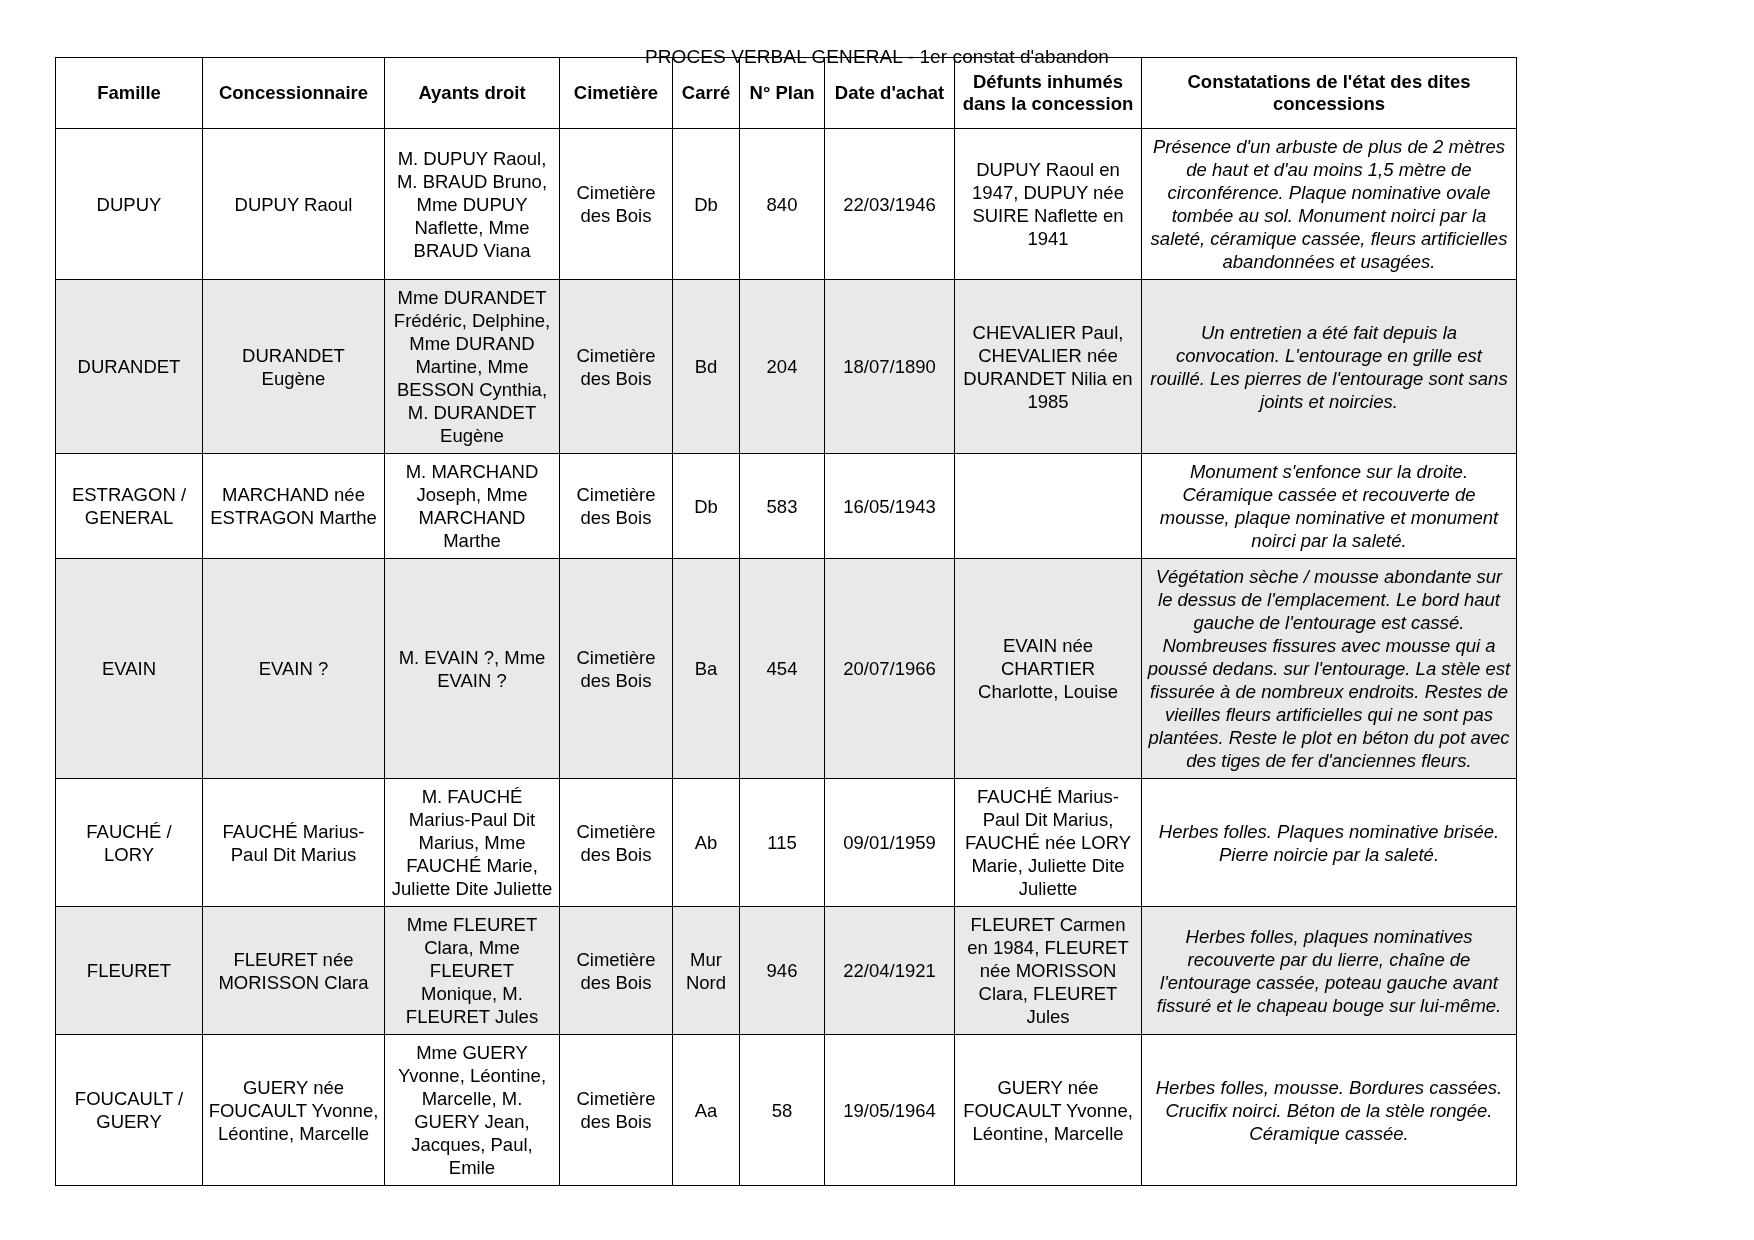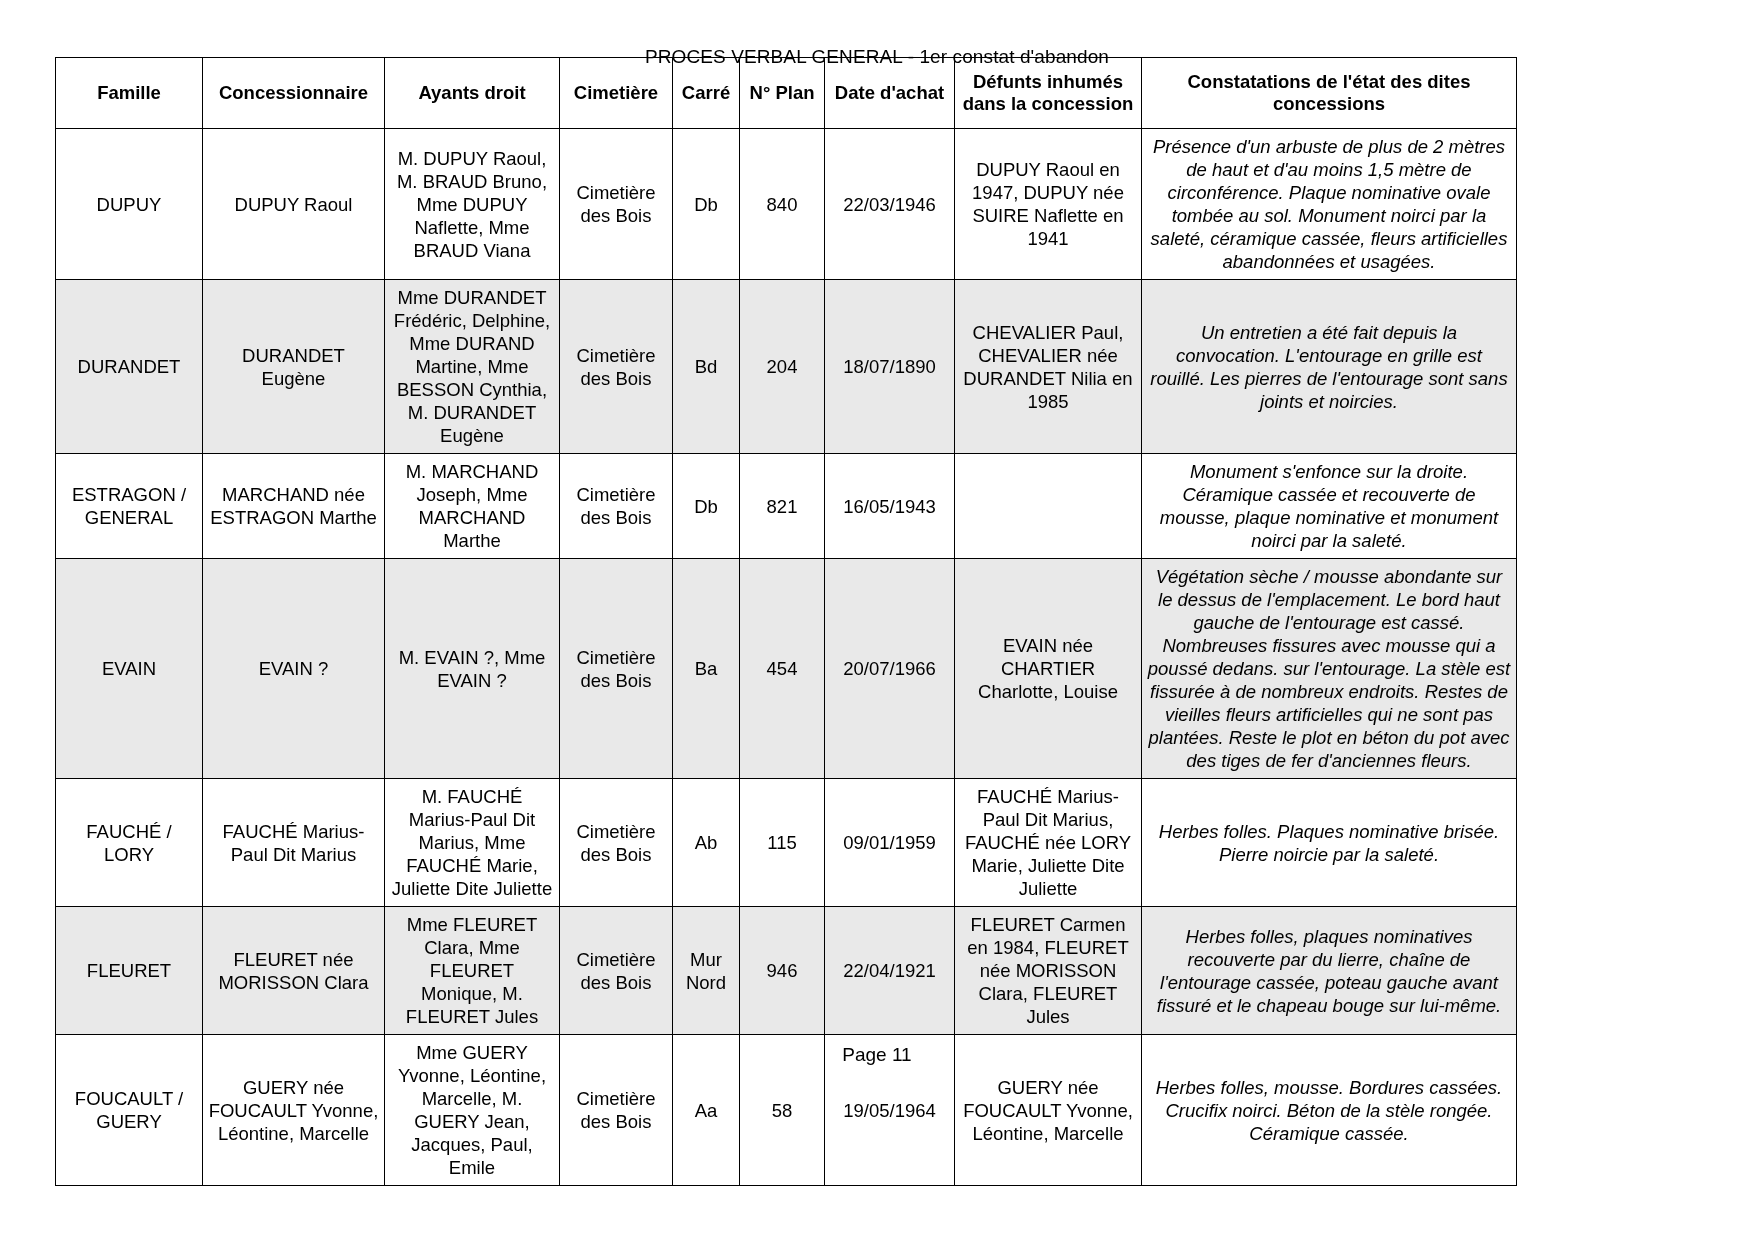--- a/index.html
+++ b/index.html
@@ -161,21 +161,21 @@
           <td>CHEVALIER Paul, CHEVALIER née DURANDET Nilia en 1985</td>
           <td class="col-constat">Un entretien a été fait depuis la convocation. L'entourage en grille est rouillé. Les pierres de l'entourage sont sans joints et noircies.</td>
         </tr>
 
         <tr class="plain">
           <td>ESTRAGON / GENERAL</td>
           <td>MARCHAND née ESTRAGON Marthe</td>
           <td>M. MARCHAND Joseph, Mme MARCHAND Marthe</td>
           <td>Cimetière des Bois</td>
           <td>Db</td>
-          <td>821</td>
+          <td>583</td>
           <td>16/05/1943</td>
           <td></td>
           <td class="col-constat">Monument s'enfonce sur la droite. Céramique cassée et recouverte de mousse, plaque nominative et monument noirci par la saleté.</td>
         </tr>
 
         <tr class="shaded">
           <td>EVAIN</td>
           <td>EVAIN ?</td>
           <td>M. EVAIN ?, Mme EVAIN ?</td>
           <td>Cimetière des Bois</td>
@@ -219,15 +219,14 @@
           <td>58</td>
           <td>19/05/1964</td>
           <td>GUERY née FOUCAULT Yvonne, Léontine, Marcelle</td>
           <td class="col-constat">Herbes folles, mousse. Bordures cassées. Crucifix noirci. Béton de la stèle rongée. Céramique cassée.</td>
         </tr>
 
       </tbody>
     </table>
   </div>
 
-  <div class="footer">Page 11</div>
 
 </div>
 
 </body></html>

